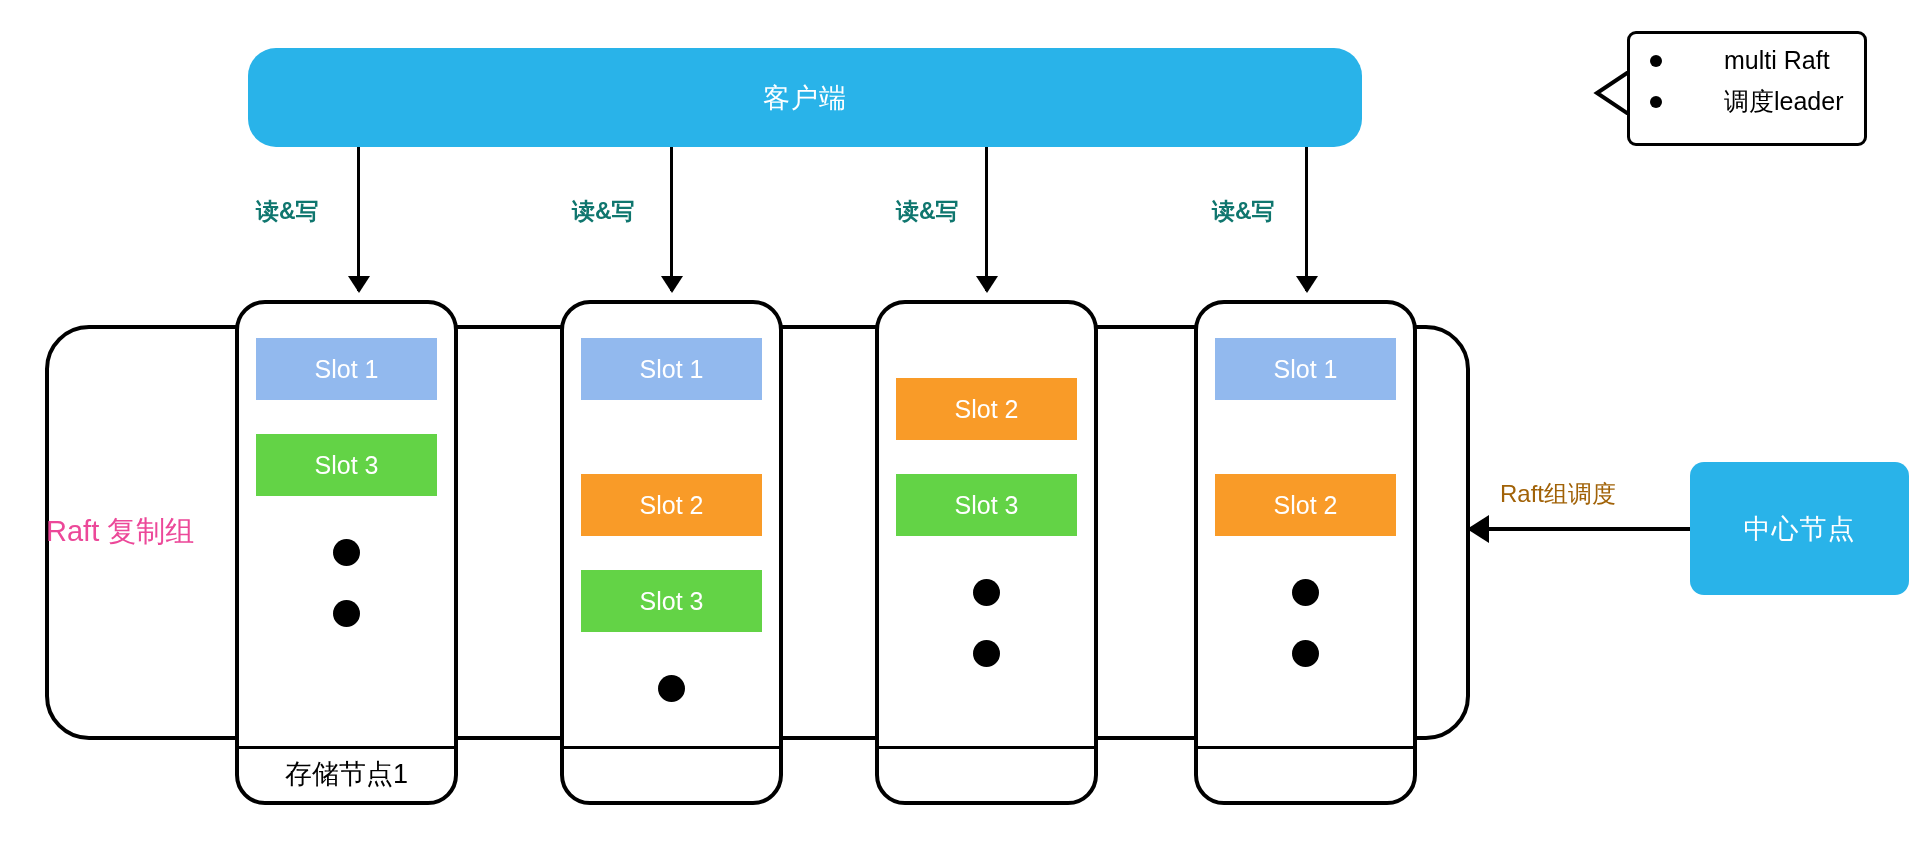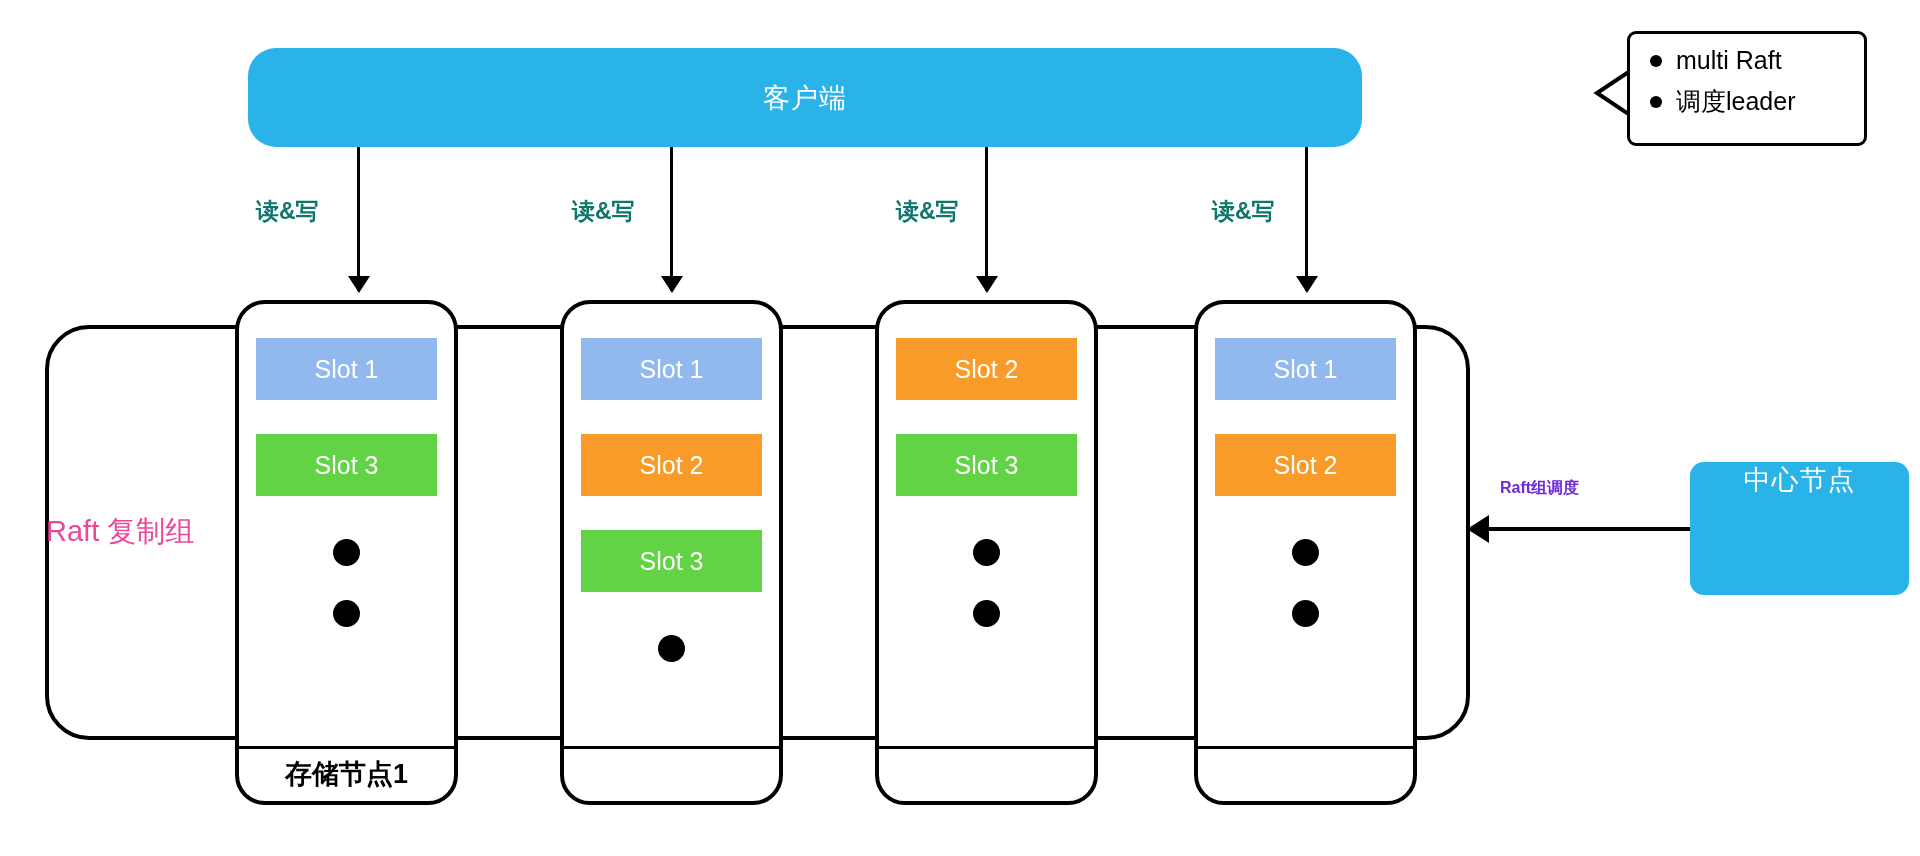--- a/index.html
+++ b/index.html
@@ -31,21 +31,21 @@
     position:absolute;left:8px;top:0;width:240px;height:115px;
     border:3px solid #000;border-radius:9px;background:#fff;
     box-sizing:border-box;
     padding:10px 0 0 20px;
   }
   .legend .tail{
     position:absolute;left:-26px;top:40px;width:36px;height:44px;
   }
   .legend li{
     list-style:none;display:flex;align-items:center;
-    font-size:25px;color:#000;margin:2px 0 10px 0;
+    font-size:25px;color:#000;margin:2px 0 10px 0;gap:48px;
   }
   .legend li .bullet{
     width:12px;height:12px;border-radius:50%;background:#000;
     margin-right:14px;flex:0 0 auto;
   }
   .legend ul{margin:0;padding:0;}
 
   
   .dlarrow{position:absolute;width:3px;background:#000;}
   .dlarrow .head{
@@ -83,48 +83,48 @@
   }
   .node .divider{
     position:absolute;left:-4px;right:-4px;top:442px;height:3px;background:#000;
   }
   .slot{
     height:62px;margin-bottom:34px;
     display:flex;align-items:center;justify-content:center;
     color:#ffffff;font-size:25px;flex:0 0 auto;
   }
   .slot.c-blue{background:var(--slot-blue);}
-  .slot.c-orange{background:var(--slot-orange);}
+  .slot.c-orange{background:var(--slot-orange);margin-top:40px;}
   .slot.c-green{background:var(--slot-green);}
   .dots{display:flex;flex-direction:column;align-items:center;}
   .dot{width:27px;height:27px;border-radius:50%;background:#000;margin:9px 0 25px 0;}
   .node .name{
     flex:1 1 auto;display:flex;align-items:center;justify-content:center;
-    font-size:27px;font-weight:bold;color:#000;
+    font-size:27px;font-weight:normal;color:#000;
   }
 
   
   .center-node{
     position:absolute;left:1690px;top:462px;width:219px;height:133px;
     background:var(--brand);border-radius:14px;
-    display:flex;align-items:flex-start;justify-content:center;
+    display:flex;align-items:center;justify-content:center;
   }
   .center-node .txt{color:#fff;font-size:27px;letter-spacing:1px;}
 
   .sched-arrow{
     position:absolute;left:1470px;top:527px;width:220px;height:4px;background:#000;
   }
   .sched-arrow .head{
     position:absolute;left:-3px;top:-12px;width:0;height:0;
     border-top:14px solid transparent;border-bottom:14px solid transparent;
     border-right:22px solid #000;
   }
   .sched-label{
     position:absolute;left:1500px;top:478px;
-    font-size:16px;font-weight:bold;color:#6d28d9;white-space:nowrap;
+    font-size:24px;font-weight:normal;color:#a16207;white-space:nowrap;
   }
 </style>
 </head>
 <body>
 
 <div id="stage">
 
   <div class="client-bar">
     <span class="txt">客户端</span>
   </div>

